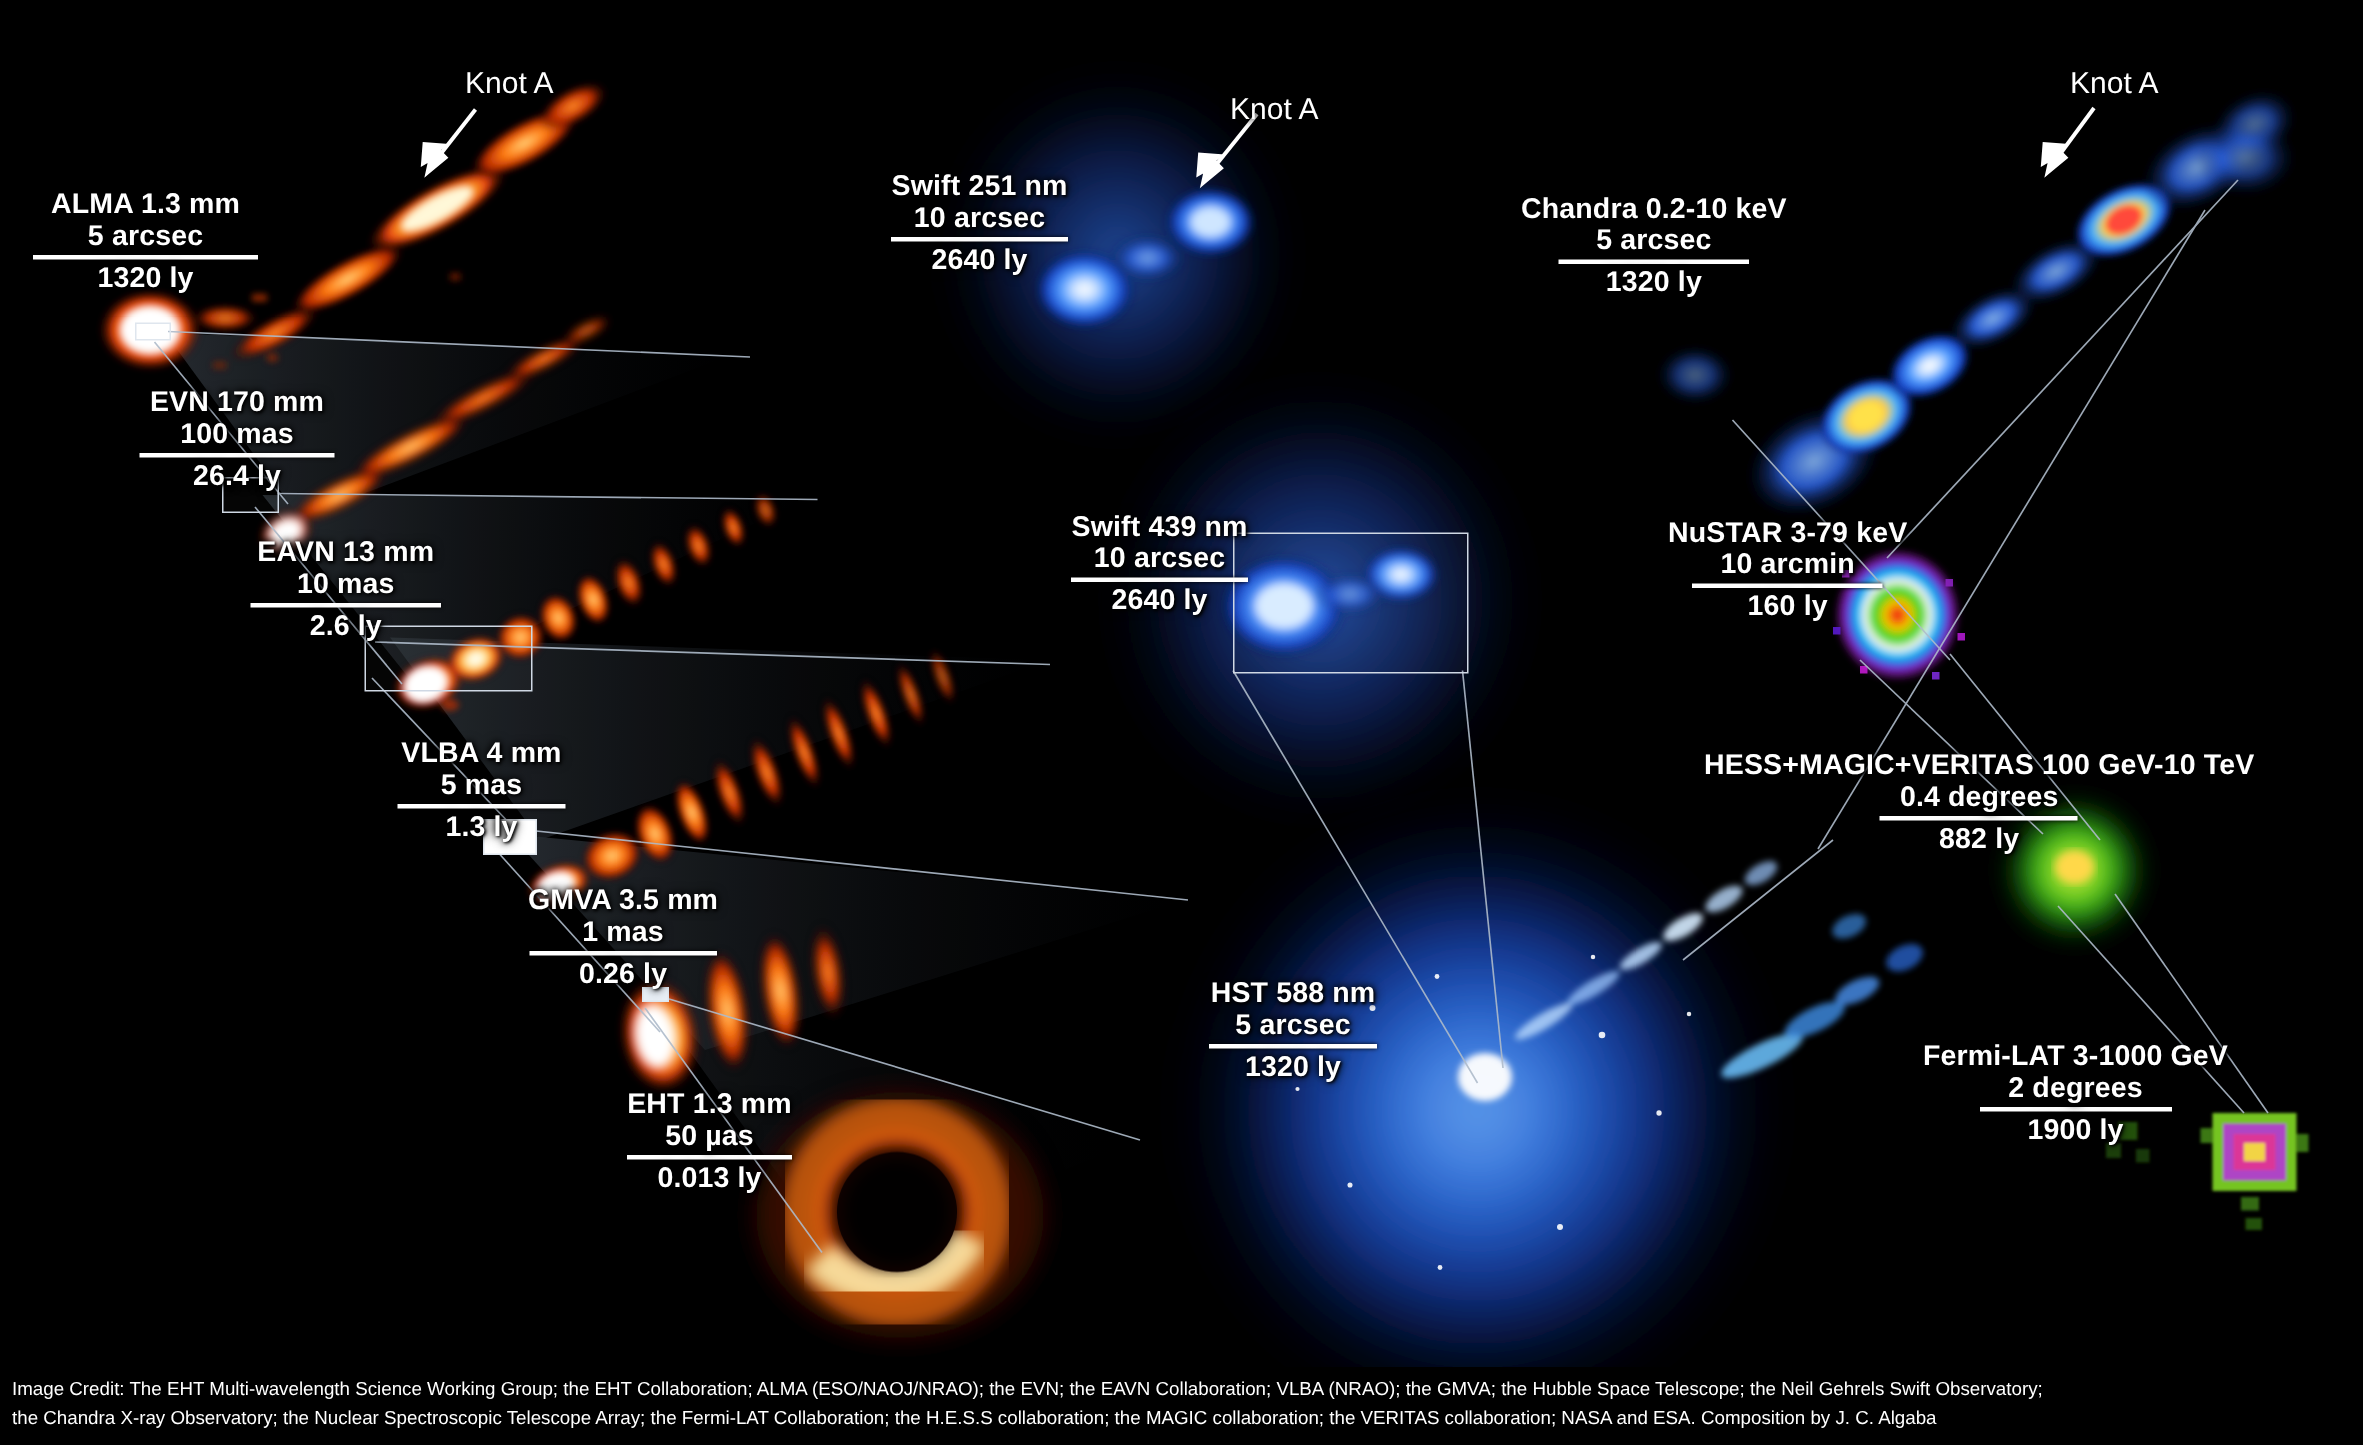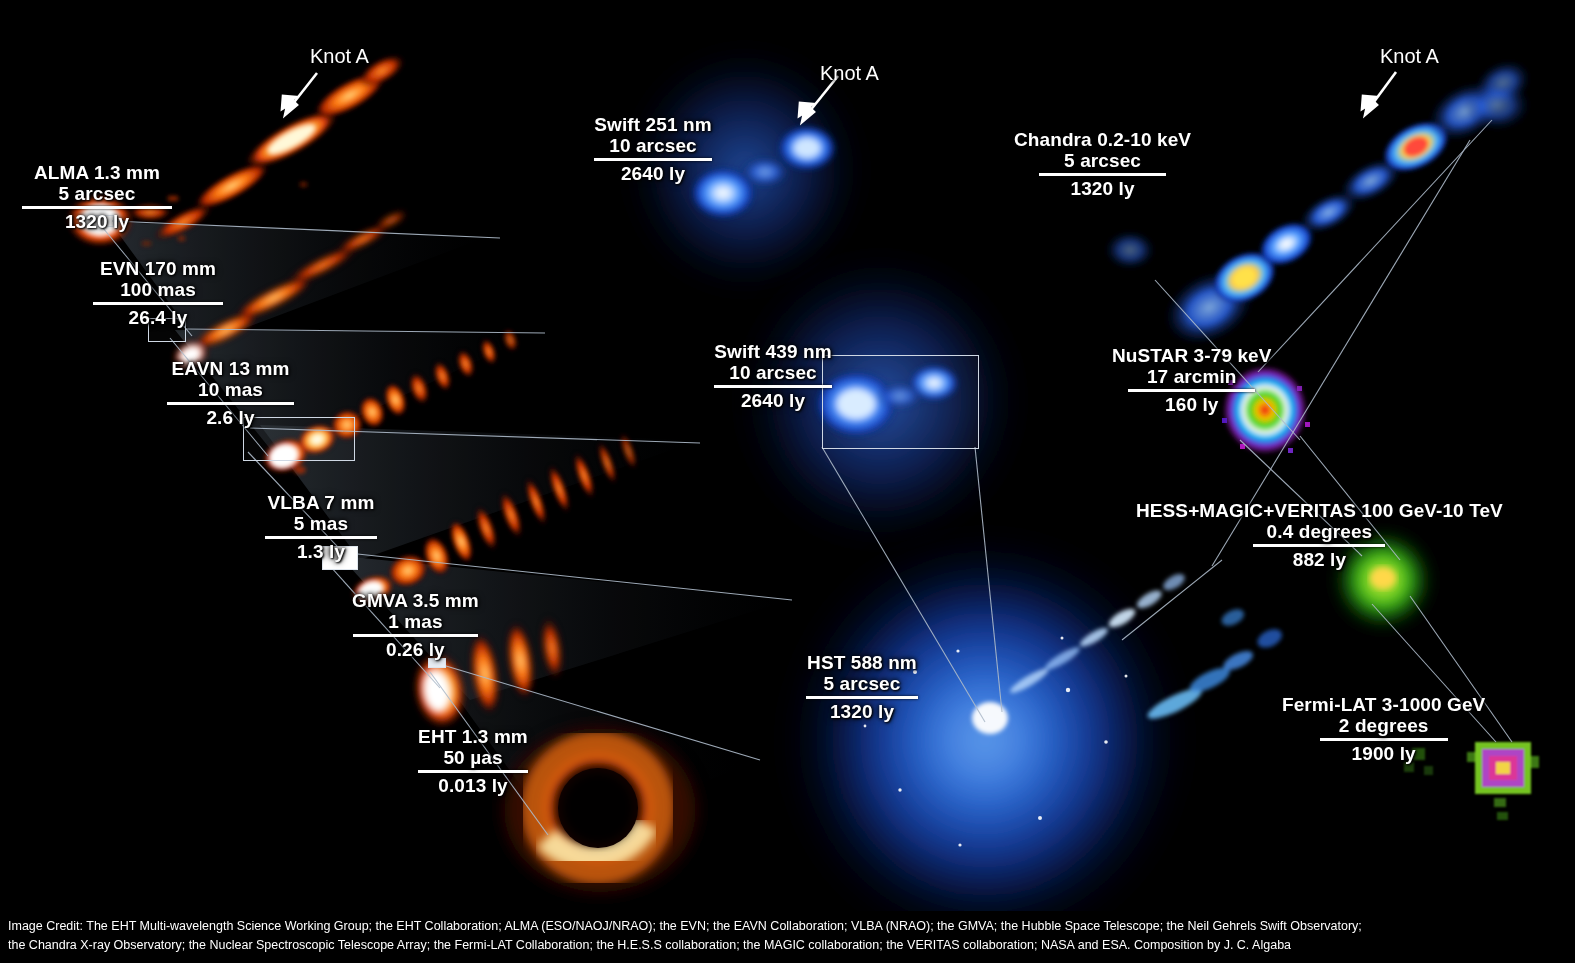--- a/index.html
+++ b/index.html
@@ -386,21 +386,21 @@
     </g>
   </svg>
 
   <div class="boxsm" style="left:90px;top:215px;width:22px;height:10px;background:transparent;border-color:#dfe6ee;"></div>
   <div class="box" style="left:148px;top:318px;width:36px;height:22px;"></div>
   <div class="box" style="left:243px;top:417px;width:110px;height:42px;"></div>
   <div class="boxsm" style="left:322px;top:546px;width:34px;height:22px;"></div>
   <div class="boxsm" style="left:428px;top:658px;width:16px;height:8px;background:#e8eef5;"></div>
   <div class="box" style="left:822px;top:355px;width:155px;height:92px;"></div>
 
-  <div class="label" style="left:22px;top:126px;margin-top:36px;">
+  <div class="label" style="left:22px;top:126px;">
     <div class="l1">ALMA 1.3 mm</div>
     <div class="l2">5 arcsec</div>
     <div class="bar" style="width:150px;"></div>
     <div class="l3">1320 ly</div>
   </div>
 
   <div class="label" style="left:93px;top:258px;">
     <div class="l1">EVN 170 mm</div>
     <div class="l2">100 mas</div>
     <div class="bar" style="width:130px;"></div>
@@ -408,21 +408,21 @@
   </div>
 
   <div class="label" style="left:167px;top:358px;">
     <div class="l1">EAVN 13 mm</div>
     <div class="l2">10 mas</div>
     <div class="bar" style="width:127px;"></div>
     <div class="l3">2.6 ly</div>
   </div>
 
   <div class="label" style="left:265px;top:492px;">
-    <div class="l1">VLBA 7 mm</div>
+    <div class="l1">VLBA 4 mm</div>
     <div class="l2">5 mas</div>
     <div class="bar" style="width:112px;"></div>
     <div class="l3">1.3 ly</div>
   </div>
 
   <div class="label" style="left:324px;top:590px;margin-left:28px;">
     <div class="l1">GMVA 3.5 mm</div>
     <div class="l2">1 mas</div>
     <div class="bar" style="width:125px;"></div>
     <div class="l3">0.26 ly</div>
@@ -458,21 +458,21 @@
 
   <div class="label" style="left:1000px;top:129px;margin-left:14px;">
     <div class="l1">Chandra 0.2-10 keV</div>
     <div class="l2">5 arcsec</div>
     <div class="bar" style="width:127px;"></div>
     <div class="l3">1320 ly</div>
   </div>
 
   <div class="label" style="left:1112px;top:345px;">
     <div class="l1">NuSTAR 3-79 keV</div>
-    <div class="l2">17 arcmin</div>
+    <div class="l2">10 arcmin</div>
     <div class="bar" style="width:127px;"></div>
     <div class="l3">160 ly</div>
   </div>
 
   <div class="label" style="left:1136px;top:500px;">
     <div class="l1">HESS+MAGIC+VERITAS 100 GeV-10 TeV</div>
     <div class="l2">0.4 degrees</div>
     <div class="bar" style="width:132px;"></div>
     <div class="l3">882 ly</div>
   </div>

